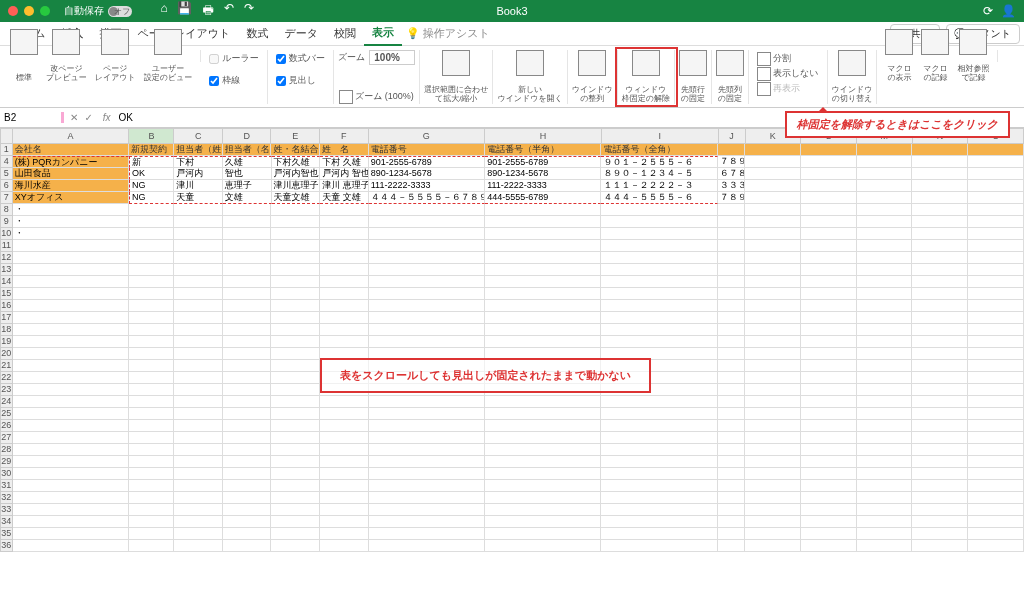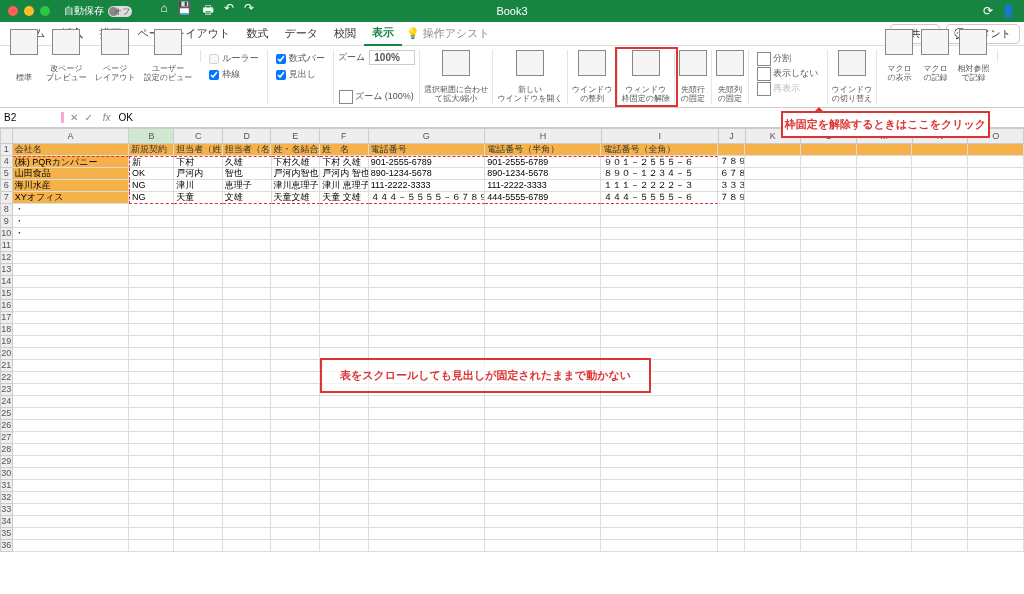--- a/index.html
+++ b/index.html
@@ -23,35 +23,35 @@
 .tabs .tell { color: #888; margin-left: 4px; }
 .tabs .spacer { flex: 1; }
 .tabs .rbtn { border: 1px solid #ccc; padding: 2px 8px; border-radius: 4px; margin-left: 6px; font-size: 10px; display: flex; align-items: center; gap: 3px; }
 
 .ribbon { height: 62px; background: #fff; border-bottom: 1px solid #ccc; display: flex; align-items: flex-start; font-size: 9px; color: #555; padding: 4px 2px; }
 .rgrp { display: flex; flex-direction: column; align-items: center; padding: 0 4px; border-right: 1px solid #e5e5e5; height: 54px; justify-content: space-between; }
 .rgrp.row { flex-direction: row; }
 .ricon { width: 22px; height: 22px; border: 1px solid #888; background: #f5f5f5; margin-bottom: 2px; }
 .ricon.big { width: 28px; height: 26px; }
 .rlabel { font-size: 8px; text-align: center; line-height: 1.2; }
-.checks { display: flex; flex-direction: column; gap: 3px; padding: 2px 4px; font-size: 9px; }
+.checks { display: flex; flex-direction: column; gap: 9px; padding: 2px 4px; font-size: 9px; }
 .checks label { display: flex; align-items: center; gap: 3px; }
 .checks input { width: 10px; height: 10px; }
 .zoomrow { display: flex; align-items: center; gap: 4px; }
 .zoomsel { border: 1px solid #ccc; padding: 1px 14px 1px 4px; font-size: 10px; font-weight: bold; }
 .ricon-small { width: 14px; height: 14px; border: 1px solid #888; display: inline-block; vertical-align: middle; margin-right: 2px; }
 .highlight-btn { outline: 2px solid #d33; outline-offset: 1px; }
 
 .namebox { height: 20px; border-bottom: 1px solid #ccc; display: flex; align-items: center; font-size: 10px; }
 .namebox .nb { width: 64px; padding: 0 4px; border-right: 3px solid #f9a8d4; }
 .namebox .fxbtns { display: flex; gap: 6px; padding: 0 6px; color: #888; }
 .namebox .fx { padding: 0 4px; font-style: italic; color: #888; }
 .namebox .fval { padding: 0 4px; flex: 1; }
 
-.callout1 { position: absolute; top: 111px; right: 34px; background: #fff; border: 2px solid #d33; color: #d33; font-size: 11px; padding: 4px 2px; z-index: 20; font-weight: bold; }
+.callout1 { position: absolute; top: 111px; right: 14px; background: #fff; border: 2px solid #d33; color: #d33; font-size: 11px; padding: 4px 10px; z-index: 20; font-weight: bold; font-style: italic; }
 .callout1::before { content:""; position:absolute; top:-12px; left:30px; border:6px solid transparent; border-bottom-color:#d33; }
 
 .sheet { position: relative; height: 464px; overflow: hidden; }
 .colhdr { display: flex; height: 16px; background: #eee; font-size: 9px; color: #555; }
 .rowhdr-corner { width: 14px; border: 1px solid #ccc; background: #eee; }
 .ch { border: 1px solid #ccc; border-left: none; text-align: center; line-height: 14px; }
 .ch.active { background: #d0e8d0; }
 
 .row { display: flex; height: 12px; font-size: 9px; }
 .rh { width: 14px; border: 1px solid #ccc; border-top: none; background: #eee; text-align: center; line-height: 11px; color: #555; }

